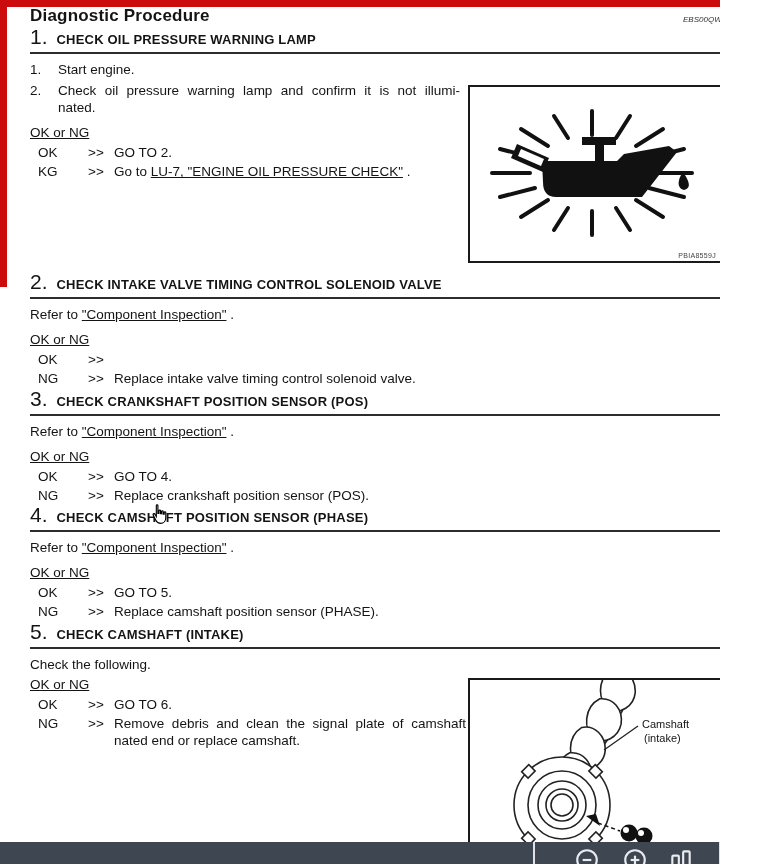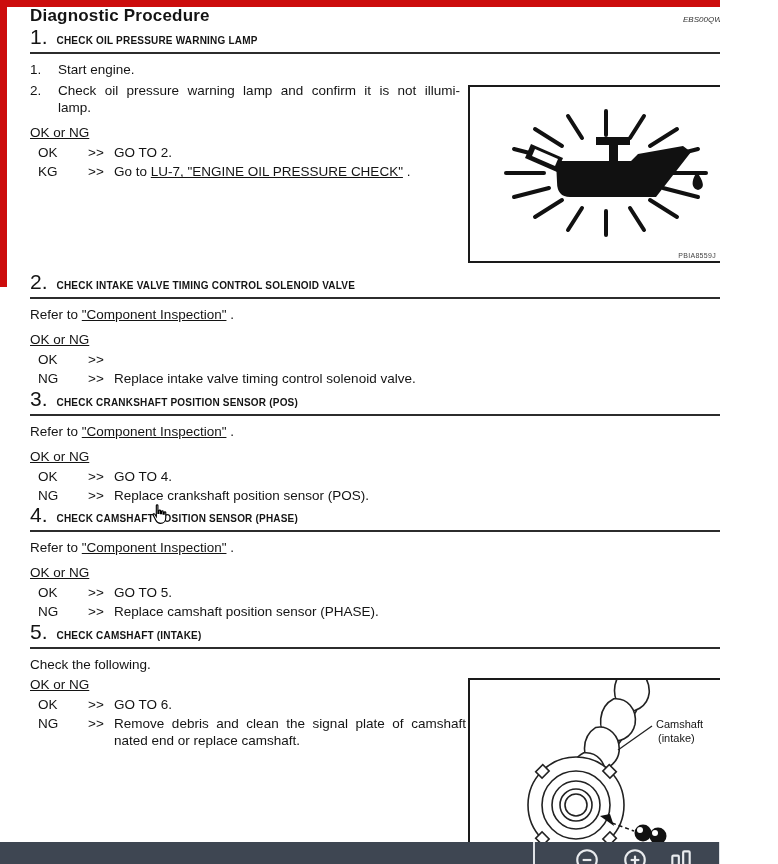--- a/index.html
+++ b/index.html
@@ -9,21 +9,21 @@
   }
   .red-top { position:absolute; top:0; left:0; width:778px; height:7px; background:#cc0c0c; }
   .red-left { position:absolute; top:7px; left:0; width:7px; height:280px; background:#cc0c0c; }
 
   .doc-title { position:absolute; left:30px; top:6px; font-size:17px; font-weight:bold; letter-spacing:.2px; }
   .doc-code  { position:absolute; left:683px; top:15px; font-size:8px; font-style:italic; color:#333; }
 
   .section { position:absolute; left:30px; width:694px; }
   .sec-h { display:flex; align-items:baseline; gap:9px; border-bottom:2px solid #2c2c2c; padding-bottom:5px; }
   .sec-num { font-size:21px; line-height:1; font-weight:400; }
-  .sec-ttl { font-size:10px; font-weight:bold; letter-spacing:.2px; }
+  .sec-ttl { font-size:13px; font-weight:bold; letter-spacing:.2px; }
 
   .body-txt { font-size:13.5px; line-height:1.22; }
   .steps { margin-top:8px; width:432px; }
   .step { display:flex; margin-bottom:5px; }
   .step-num { width:28px; flex:none; }
   .just { text-align:justify; text-align-last:justify; }
 
   .refer { margin-top:8px; }
   .okng { margin-top:9px; text-decoration:underline; width:max-content; }
   .res { display:flex; margin-top:3px; }
@@ -31,21 +31,21 @@
   .res-arrow { width:26px; flex:none; }
   .res-text  { flex:1; }
   .lnk { text-decoration:underline; color:#141414; cursor:pointer; }
   .w352 { width:352px; }
 
   .bullets { margin-top:6px; }
   .bullet-row { display:flex; margin-bottom:6px; }
   .bullet-dot { width:30px; padding-left:6px; flex:none; }
   .bullet-dot::before { content:"●"; font-size:9px; position:relative; top:2px; }
 
-  .fig { position:absolute; left:468px; background:#fff; border:2px solid #1a1a1a; box-sizing:border-box;padding-left:14px; }
+  .fig { position:absolute; left:468px; background:#fff; border:2px solid #1a1a1a; box-sizing:border-box; }
   .fig-oil { top:85px; width:254px; height:178px; }
   .fig-cam { top:678px; width:254px; height:186px; }
   .fig-code { position:absolute; right:4px; bottom:2px; font-size:7px; color:#444; letter-spacing:.3px; }
   .fig svg { display:block; }
   .fig text { font-family:"Liberation Sans", sans-serif; font-size:11px; fill:#141414; }
 
   .cursor { position:absolute; left:151px; top:504px; width:18px; height:21px; z-index:30; }
 
   .toolbar { position:absolute; left:0; top:842px; width:778px; height:22px; background:#3e4652; z-index:20; }
   .tb-sep { position:absolute; top:0; width:2px; height:22px; background:#dfe2e6; }
@@ -75,21 +75,21 @@
     </div>
     <div class="steps body-txt">
       <div class="step">
         <span class="step-num">1.</span>
         <span>Start engine.</span>
       </div>
       <div class="step">
         <span class="step-num">2.</span>
         <span>
           <span class="just" style="display:block;width:402px;">Check oil pressure warning lamp and confirm it is not illumi-</span>
-          <span style="display:block;">lamp.</span>
+          <span style="display:block;">nated.</span>
         </span>
       </div>
     </div>
     <div class="okng body-txt">OK or NG</div>
     <div class="res body-txt">
       <span class="res-label">OK</span>
       <span class="res-arrow">&gt;&gt;</span>
       <span class="res-text">GO TO 2.</span>
     </div>
     <div class="res body-txt">

